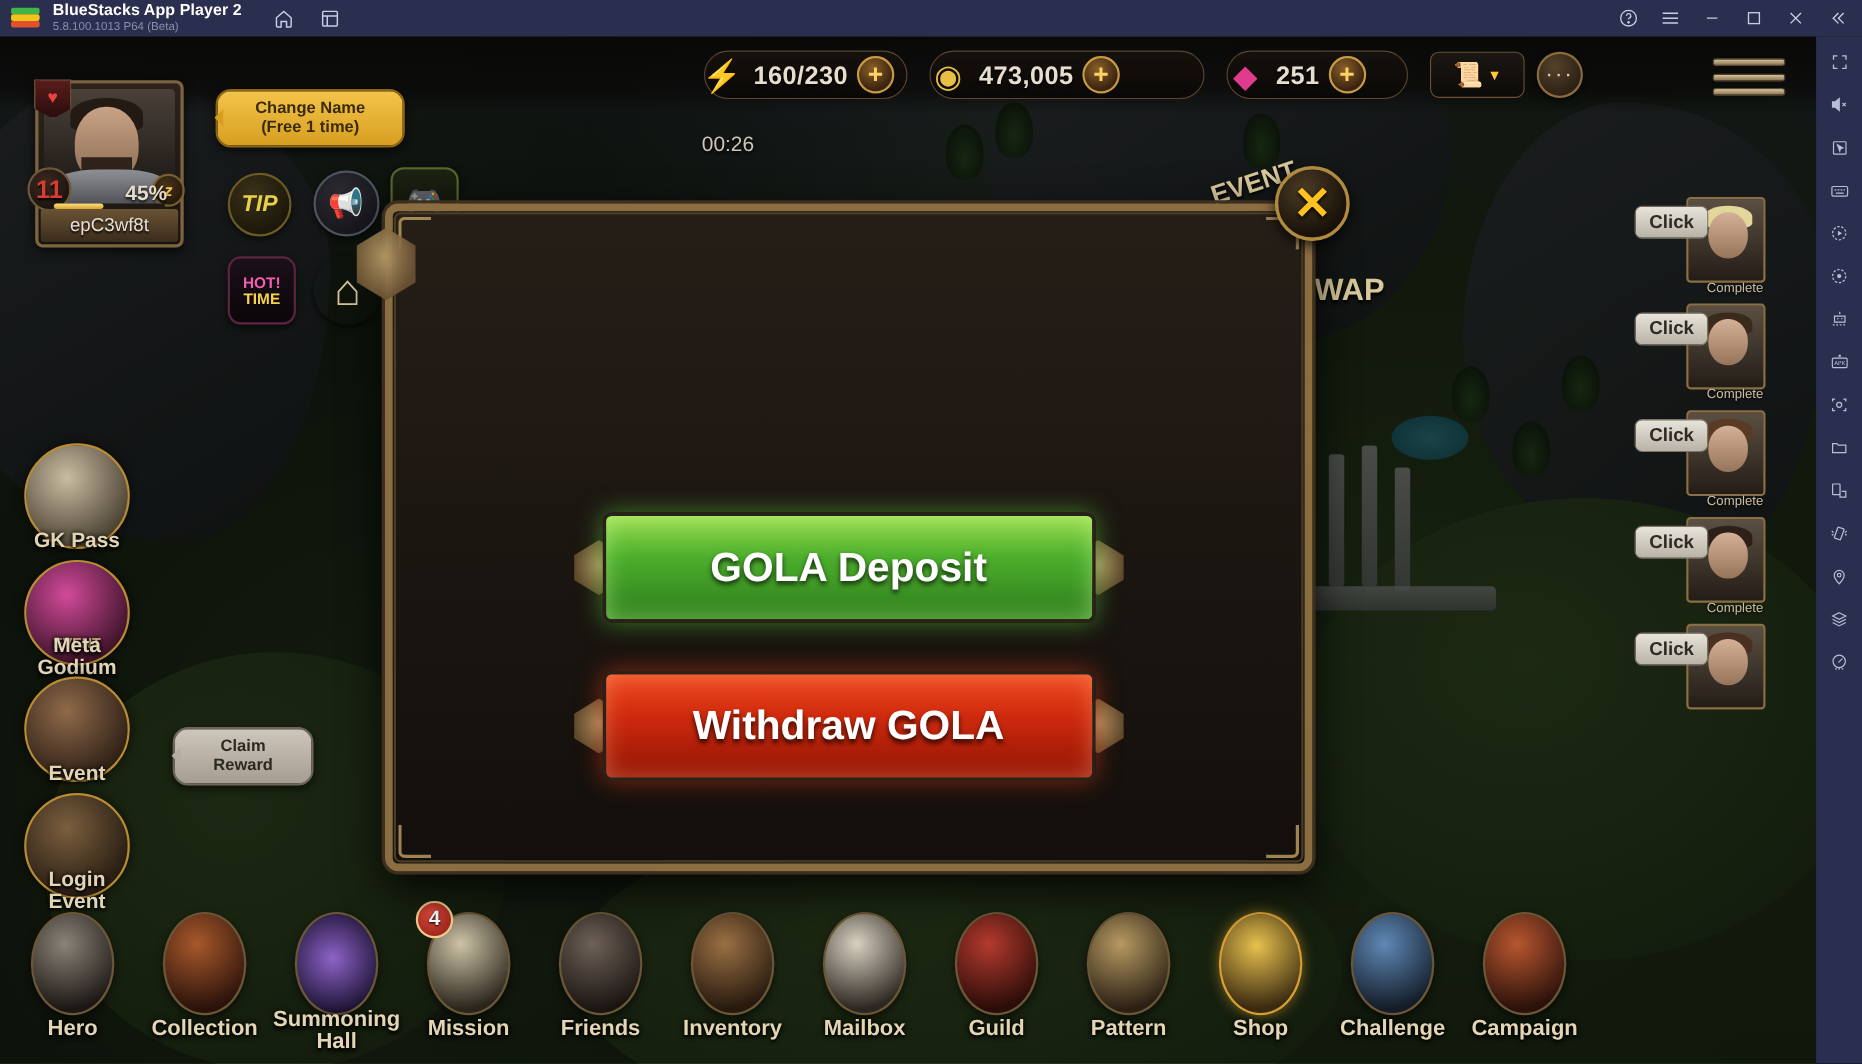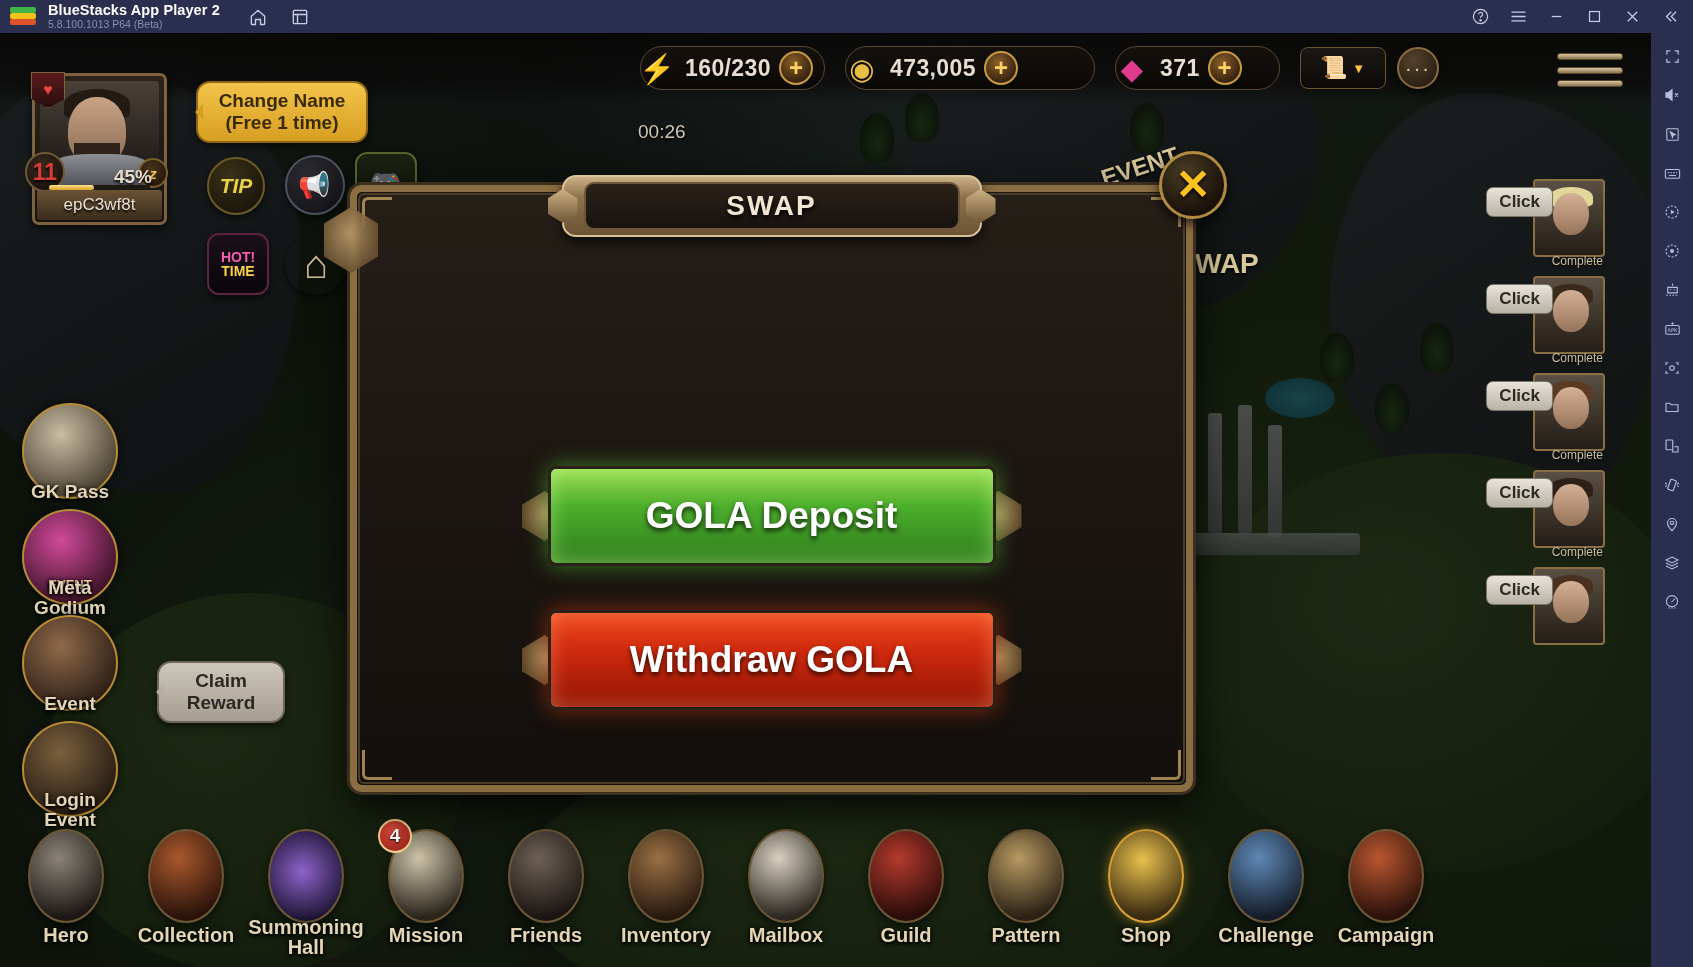--- a/index.html
+++ b/index.html
@@ -118,21 +118,21 @@
   .pxp i{ display:block; height:100%; width:45%; background:linear-gradient(180deg,#ffe089,#d8a427); border-radius:3px;}
   .pname{ position:absolute; left:2px; right:2px; bottom:2px; height:30px;
     background:linear-gradient(180deg,#6a5336,#3a2c1c); border-radius:3px;
     display:flex; align-items:center; justify-content:center;
     color:#e8dfd0; font-size:17px; text-shadow:0 2px 2px #000; }
 
   
   .bubble{ position:absolute; z-index:54;
     background:linear-gradient(180deg,#f3c44a,#d79f21); border:2px solid #8c6616;
     border-radius:14px; padding:7px 0; text-align:center;
-    color:#3a2a08; font-size:19px; line-height:1.15; font-weight:bold;
+    color:#3a2a08; font-size:15px; line-height:1.15; font-weight:bold;
     box-shadow:0 3px 8px rgba(0,0,0,.6);}
   .bubble.grey{ background:linear-gradient(180deg,#cdc6ba,#a59d90); border-color:#6d665c; color:#2c2822;}
   .bubble:after{ content:""; position:absolute; left:-11px; top:50%; margin-top:-8px;
     border:8px solid transparent; border-right-color:#d79f21; }
   .bubble.grey:after{ border-right-color:#b5ada0; }
 
   
   .rbtn{ position:absolute; border-radius:50%; display:flex; align-items:center; justify-content:center;
     box-shadow:0 3px 7px rgba(0,0,0,.6); }
   .sq{ position:absolute; border-radius:12px; display:flex; align-items:center; justify-content:center;
@@ -272,21 +272,21 @@
       </div>
 
       <div class="res" style="left:845px;width:250px;">
         <span class="res-ic" style="color:#e8bf44;">◉</span>
         <span class="rv">473,005</span>
         <span class="plus">+</span>
       </div>
 
       <div class="res" style="left:1115px;width:165px;">
         <span class="res-ic" style="color:#e03c8e;">◆</span>
-        <span class="rv">371</span>
+        <span class="rv">251</span>
         <span class="plus">+</span>
       </div>
 
       <div class="timer" style="left:638px;top:88px;">00:26</div>
 
       <div class="hud-btn" style="left:1300px;width:86px;justify-content:center;">
         <span style="font-size:22px;color:#d9c9a4;">📜</span>
         <span style="margin-left:4px;color:#ffc53d;font-size:13px;">▼</span>
       </div>
 
@@ -493,28 +493,20 @@
       <div class="modal-frame"></div>
       <div class="modal-inner"></div>
 
       <div class="modal-corner mc-tl"></div>
       <div class="modal-corner mc-tr"></div>
       <div class="modal-corner mc-bl"></div>
       <div class="modal-corner mc-br"></div>
 
       <div class="modal-ornament" style="left:-26px;top:22px;"></div>
 
-      <div class="modal-header">
-        <div class="mh-plate"></div>
-        <div class="mh-gem l"></div>
-        <div class="mh-gem r"></div>
-        <div class="mh-in">
-          <span>SWAP</span>
-        </div>
-      </div>
 
       <div class="mclose">
         <span class="x">✕</span>
       </div>
 
 
       <div class="mbtn" style="top:281px;">
         <div class="wing l"></div>
         <div class="wing r"></div>
         <div class="body" style="background:linear-gradient(180deg,#9bdc4f 0%,#4cae2c 40%,#2f7d1d 100%);box-shadow:inset 0 0 20px rgba(200,255,150,.5), 0 0 22px rgba(90,200,60,.55);">

